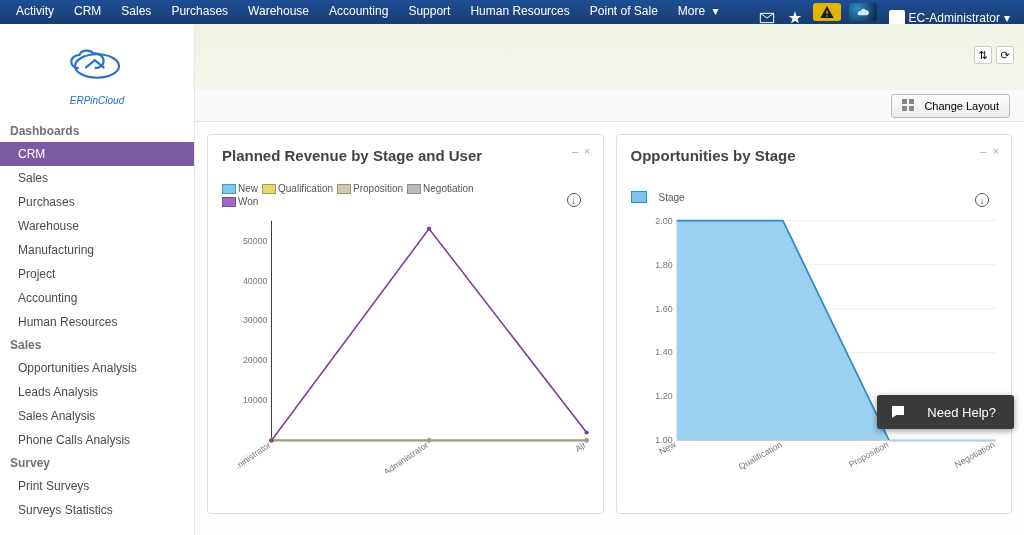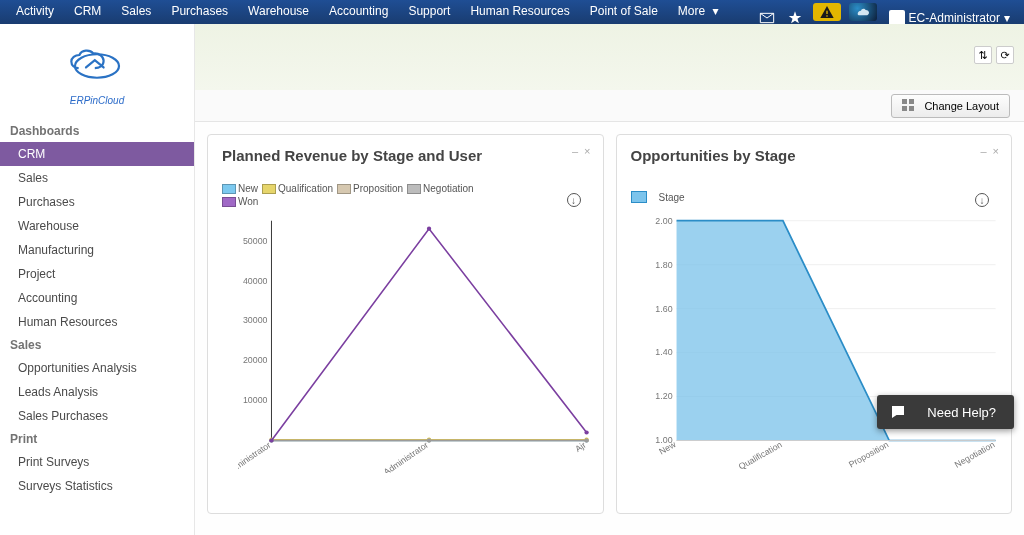--- a/index.html
+++ b/index.html
@@ -123,23 +123,24 @@
   <div class="sb-item">Purchases</div>
   <div class="sb-item">Warehouse</div>
   <div class="sb-item">Manufacturing</div>
   <div class="sb-item">Project</div>
   <div class="sb-item">Accounting</div>
   <div class="sb-item">Human Resources</div>
 
   <div class="sb-section">Sales</div>
   <div class="sb-item">Opportunities Analysis</div>
   <div class="sb-item">Leads Analysis</div>
-  <div class="sb-item">Sales Purchases</div>
-
-  <div class="sb-section">Print</div>
+  <div class="sb-item">Sales Analysis</div>
+  <div class="sb-item">Phone Calls Analysis</div>
+
+  <div class="sb-section">Survey</div>
   <div class="sb-item">Print Surveys</div>
   <div class="sb-item">Surveys Statistics</div>
 </div>
 
 <div class="main">
   <div class="topbar">
     <div class="ctrl">
       <button>⇅</button>
       <button>⟳</button>
     </div>

